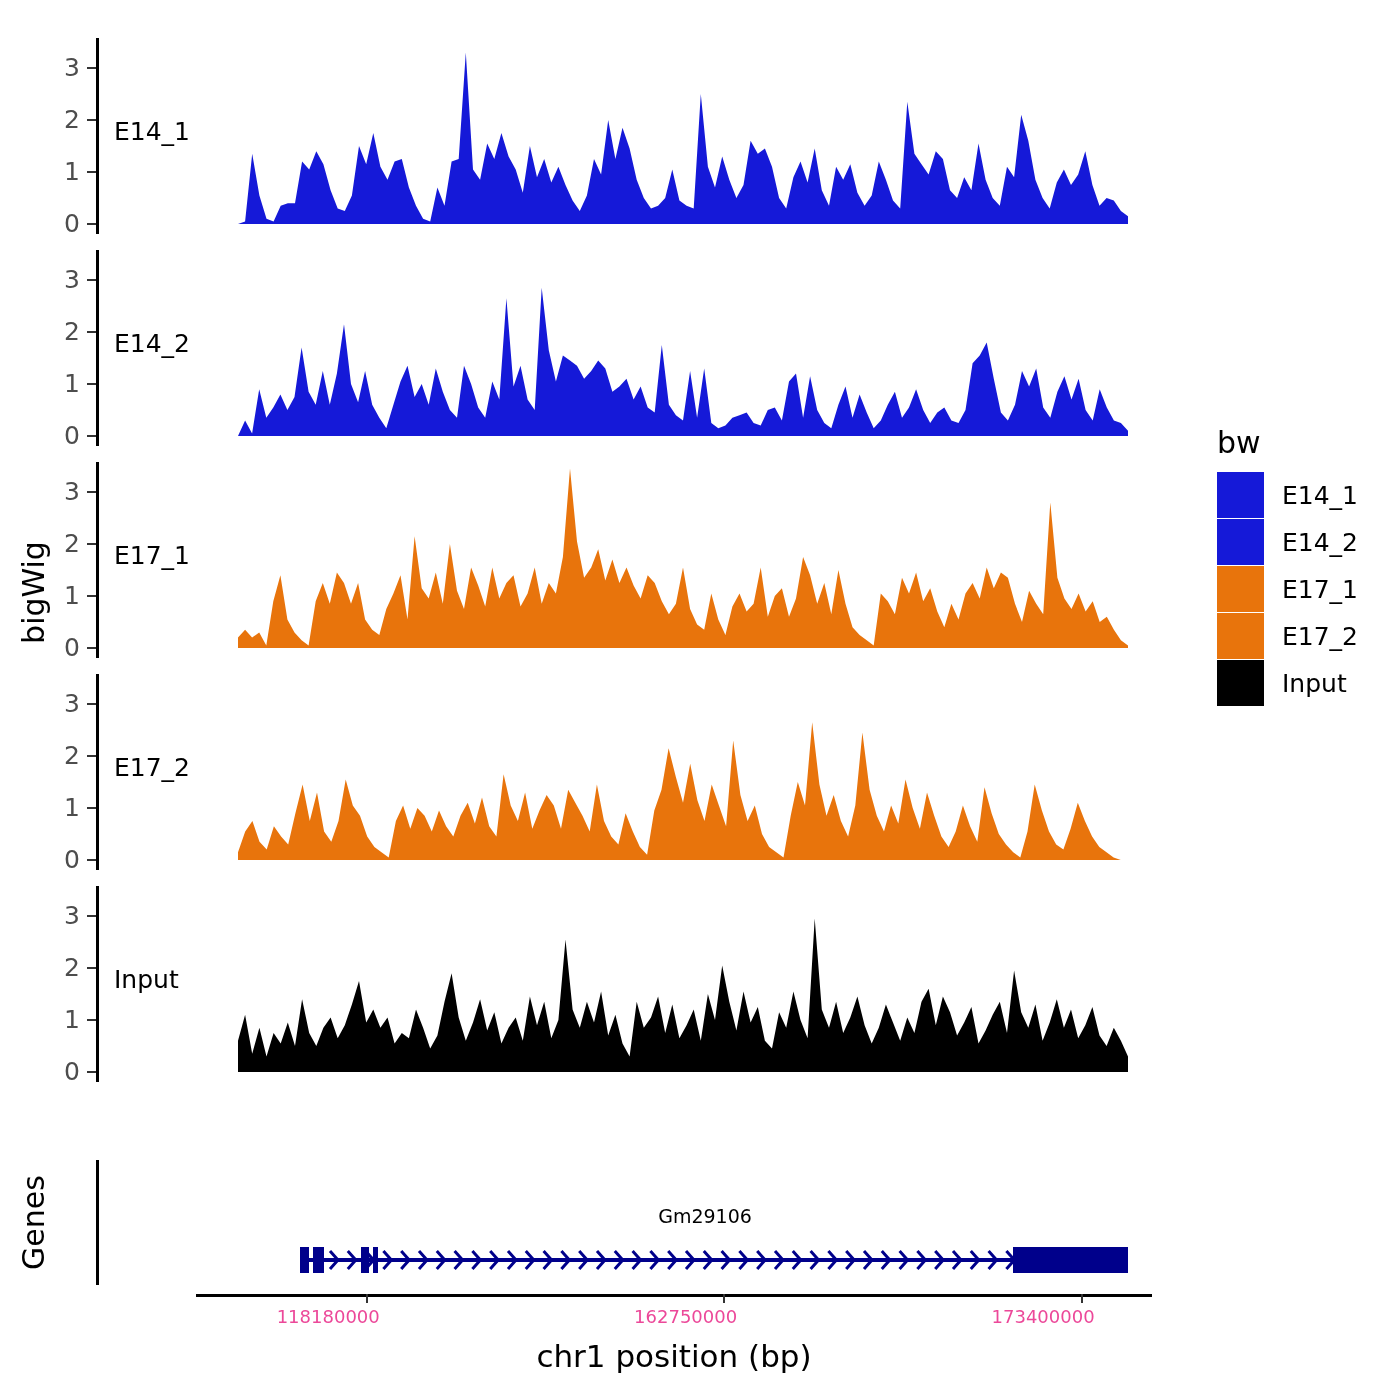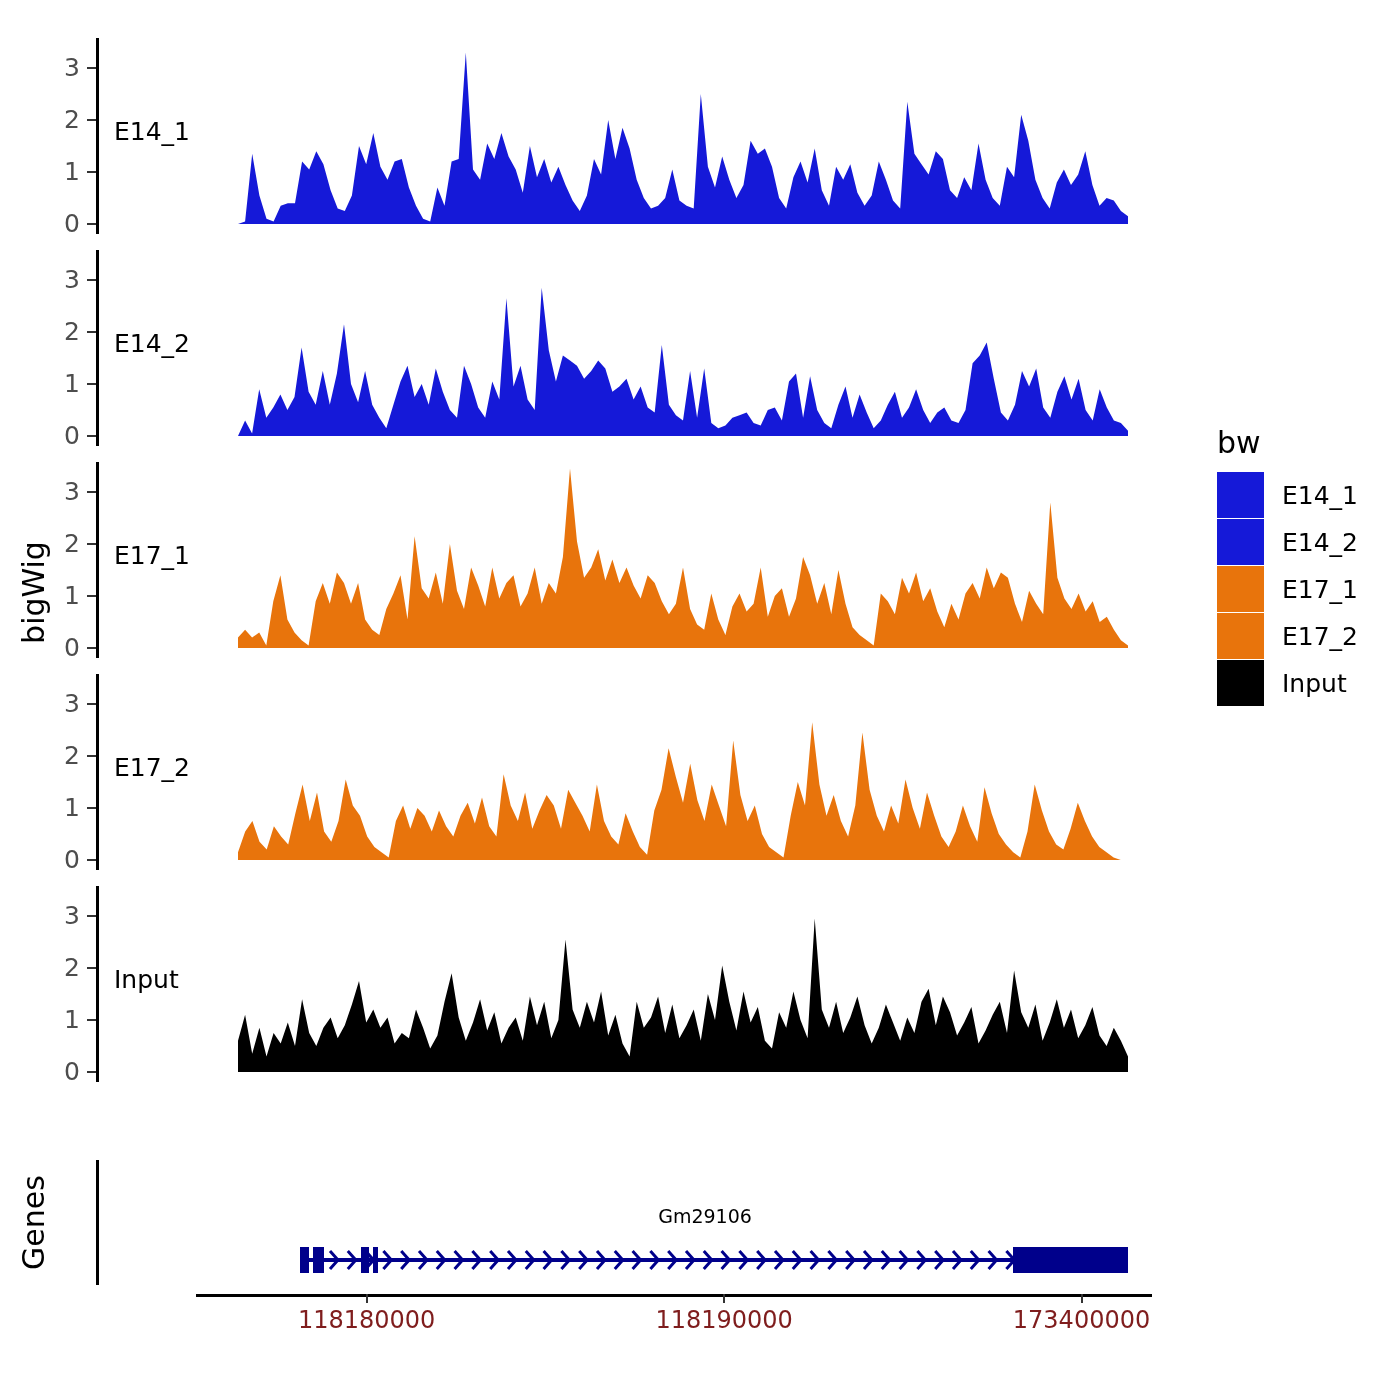--- a/index.html
+++ b/index.html
@@ -26,22 +26,22 @@
   
   .gene-name{
     position:absolute;font-size:19px;color:#000;white-space:nowrap;
     text-align:center;
   }
 
   
   .xaxis-line{position:absolute;background:#000;height:3px;}
   .xtickmark{position:absolute;background:#333;width:2px;height:9px;}
   .xtick{
-    position:absolute;font-size:24px;color:#7f1d1d;white-space:nowrap;
-    text-align:center;
+    position:absolute;font-size:18px;color:#ec4899;white-space:nowrap;
+    text-align:left;
   }
   .xtitle{
     position:absolute;font-size:31px;color:#000;white-space:nowrap;
     text-align:center;
   }
 
   
   .legend{position:absolute;}
   .legend-title{
     position:absolute;font-size:30px;color:#000;white-space:nowrap;
@@ -179,24 +179,25 @@
         <path d="M768.3999999999995,14 L776.3999999999995,23 L768.3999999999995,32" stroke="#00008b" stroke-width="3" fill="none"></path>
         <rect x="775" y="10" width="115" height="26" fill="#00008b"></rect>
       </svg>
   </div>
 
   <div class="xaxis-line" style="left:196px;top:1294px;width:956px;"></div>
   <div id="xticks">
       <div class="xtickmark" style="left: 365.675px; top: 1294px;"></div>
       <div class="xtick" style="left: 276.675px; width: 180px; top: 1306px;">118180000</div>
       <div class="xtickmark" style="left: 723.104px; top: 1294px;"></div>
-      <div class="xtick" style="left: 634.104px; width: 180px; top: 1306px;">118190000</div>
+      <div class="xtick" style="left: 634.104px; width: 180px; top: 1306px;">162750000</div>
       <div class="xtickmark" style="left: 1080.53px; top: 1294px;"></div>
       <div class="xtick" style="left: 991.534px; width: 180px; top: 1306px;">173400000</div>
     </div>
+  <div class="xtitle" style="left:424px;top:1338px;width:500px;">chr1 position (bp)</div>
 
   <div class="legend" style="left:1210px;top:425px;">
     <div class="legend-title" style="left:7px;top:0px;">bw</div>
     <div id="legend-rows">
         <div class="legend-row" style="left: 7px; top: 47px;">
           <span class="legend-swatch" style="background: rgb(21, 25, 216);"></span>
           <span class="legend-text">E14_1</span>
         </div>
         <div class="legend-row" style="left: 7px; top: 94px;">
           <span class="legend-swatch" style="background: rgb(21, 25, 216);"></span>

